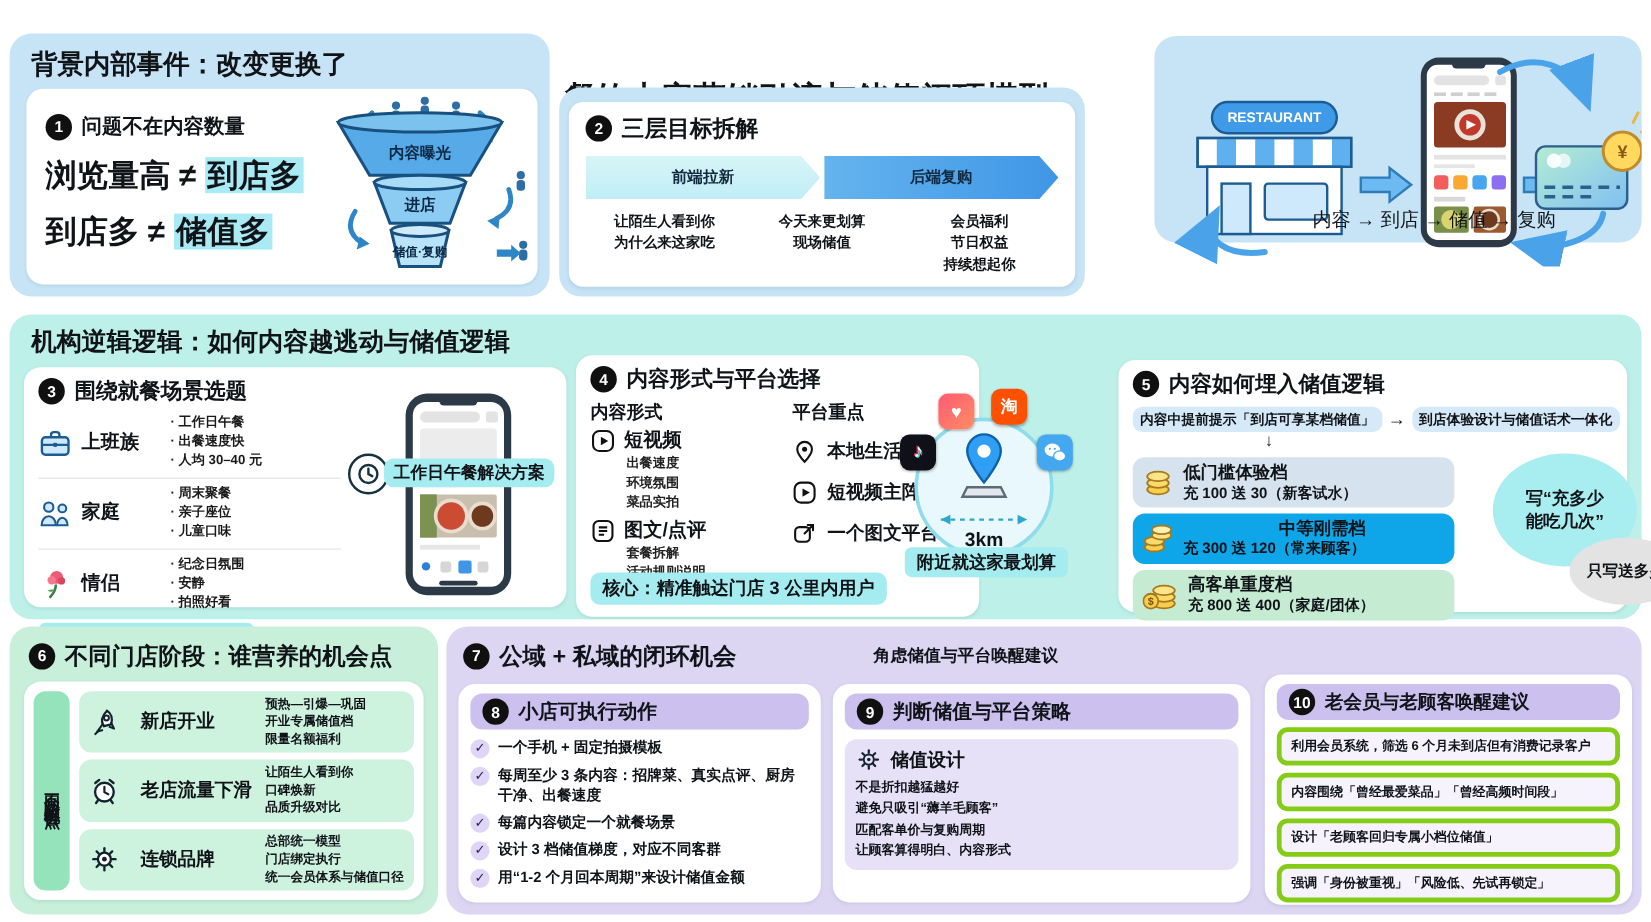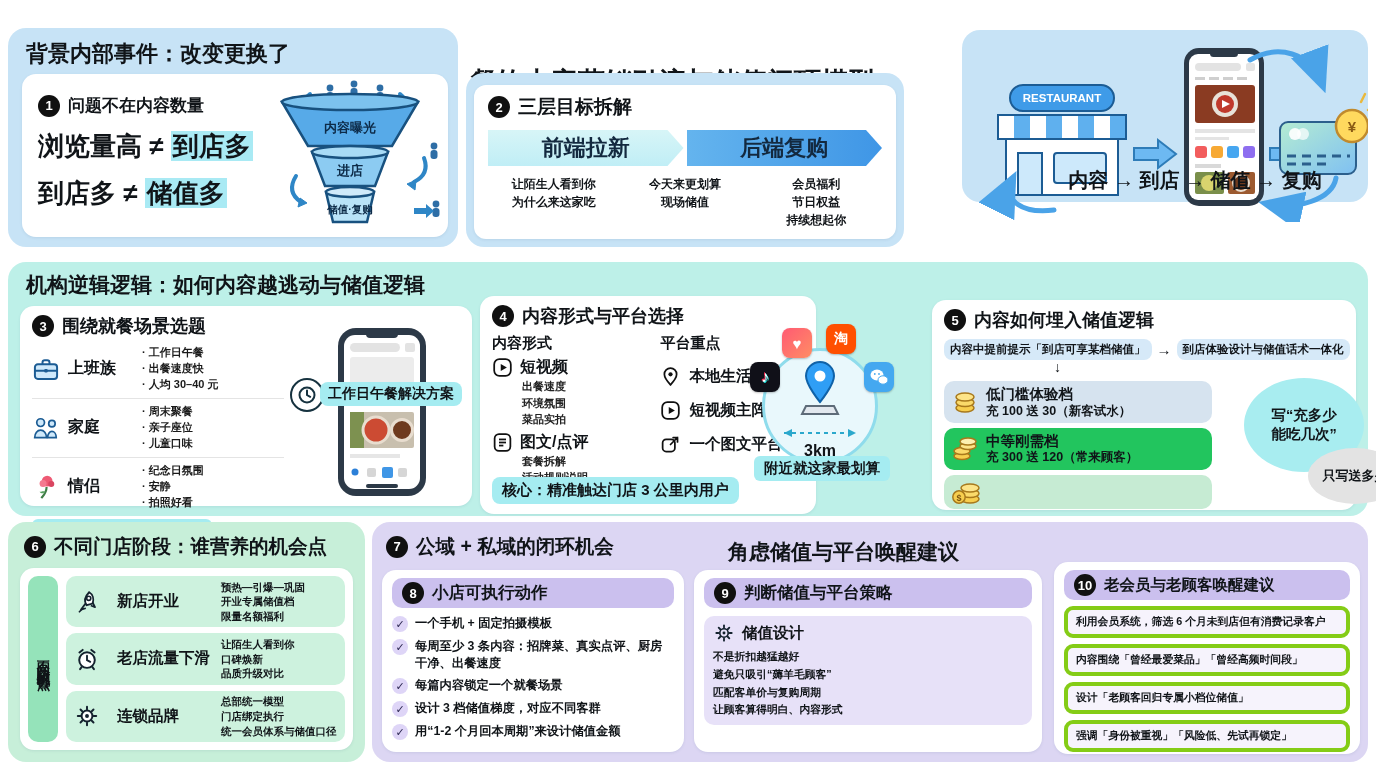--- a/index.html
+++ b/index.html
@@ -26,32 +26,32 @@
   
   .main-title { position:absolute; left:470px; top:27px; width:436px; text-align:left;
                 font-size:27px; font-weight:900;margin-top:37px; }
 
   
   #p-goals { left:466px; top:73px; width:438px; height:174px; background:#c7e3f6; }
   .goals-card { left:8px; top:12px; right:8px; bottom:8px; border-radius:12px; padding:9px 14px; }
   .goals-card .numrow { font-size:19px; }
   .chev-row { display:flex; gap:3px; margin-top:10px; }
   .chev { flex:1; height:36px; display:flex; align-items:center; justify-content:center;
-          font-size:22px; font-weight:900; color:#13293f;
+          font-size:13px; font-weight:900; color:#13293f;
           clip-path:polygon(0 0, calc(100% - 16px) 0, 100% 50%, calc(100% - 16px) 100%, 0 100%); }
   .chev-1 { background:linear-gradient(180deg,#d7f5f7,#c0eef6); }
   .chev-2 { background:linear-gradient(90deg,#b0e3f5,#8ed2f0); }
   .chev-3 { background:linear-gradient(90deg,#64b4ee,#3f96e6); }
   .chev-desc-row { display:flex; margin-top:9px; }
   .chev-desc { flex:1; text-align:center; font-size:12px; font-weight:800; line-height:1.5; white-space:pre-line; }
 
   
   #p-flow { left:962px; top:30px; width:406px; height:172px; background:#c7e3f6; }
   .flow-caption { position:absolute; left:60px; right:0; bottom:8px; text-align:center;
-                  font-size:20px; font-weight:700; }
+                  font-size:16px; font-weight:400; }
 
   
   #p-middle { left:8px; top:262px; width:1360px; height:254px; background:#bdf0e8; }
   #p-middle .sec-head { left:18px; top:9px; font-size:21px; }
 
   .scene-card { left:12px; top:44px; width:452px; height:200px; padding:8px 12px; }
   .scene-card .numrow { font-size:18px; }
   .scene-left { width:252px; margin-top:2px; }
   .srow { display:flex; align-items:center; gap:8px; padding:5px 0; border-bottom:1px solid #e4e4e4; }
   .srow:last-of-type { border-bottom:none; }
@@ -94,21 +94,21 @@
 
   .value-card { left:924px; top:38px; width:424px; height:210px; padding:8px 12px; }
   .value-card .numrow { font-size:18px; }
   .vpill-row { display:flex; align-items:center; gap:5px; margin-top:7px; }
   .vpill { background:#d6e9f8; border-radius:8px; padding:3px 6px; font-size:11.5px; font-weight:900; white-space:nowrap; }
   .varrow { font-size:15px; font-weight:900; }
   .vdown { margin-left:110px; font-size:14px; font-weight:900; line-height:1.1; }
   .vbody { display:flex; margin-top:1px; }
   .tiers { width:268px; }
   .tier { display:flex; align-items:center; gap:8px; border-radius:10px; padding:4px 8px; margin-top:5px; }
-  .tier-1 { background:#d6e3ef; } .tier-2 { background:#22c55e; } .tier-3 { background:#c6ebd3; }
+  .tier-1 { background:#d6e3ef; } .tier-2 { background:#0ea5e9;text-align:right; } .tier-3 { background:#c6ebd3; }
   .tier-name { font-size:14.5px; font-weight:900; line-height:1.25; }
   .tier-offer { font-size:12.5px; font-weight:900; line-height:1.25; }
   .bubbles { position:relative; flex:1; }
   .bubble-main { position:absolute; left:32px; top:2px; width:120px; height:94px; border-radius:50%;
                  background:#a8edf0; display:flex; align-items:center; justify-content:center; text-align:center;
                  font-size:14.5px; font-weight:900; white-space:pre-line; }
   .bubble-sub { position:absolute; left:96px; top:72px; width:94px; height:56px; border-radius:50%;
                 background:#e3e3e3; display:flex; align-items:center; justify-content:center;
                 font-size:13px; font-weight:900; }
 
@@ -119,21 +119,21 @@
   .side-pill { width:30px; background:#95e3ba; border-radius:10px; display:flex; align-items:center; justify-content:center; }
   .side-pill span { writing-mode:vertical-rl; font-size:13.5px; font-weight:900; letter-spacing:2px; }
   .growcol { flex:1; display:flex; flex-direction:column; gap:6px; }
   .grow { flex:1; background:#cdf2de; border-radius:10px; display:flex; align-items:center; gap:6px; padding:2px 8px; }
   .grow-label { font-size:15.5px; font-weight:900; width:98px;margin-left:11px; }
   .grow-lines { font-size:10.5px; font-weight:800; line-height:1.4; }
 
   
   #p-purple { left:372px; top:522px; width:996px; height:240px; background:#dcd6f3; }
   .head7 { left:14px; top:11px; font-size:19.5px; }
-  .head9 { left:356px; top:16px; font-size:21px; }
+  .head9 { left:356px; top:16px; font-size:14px; }
   .ppill { display:flex; align-items:center; gap:8px; background:#cbc0ee; border-radius:10px;
            padding:4px 10px; font-size:16.5px; font-weight:900; }
   .action-card { left:10px; top:48px; width:302px; height:182px; padding:8px 10px; }
   .chk-list { margin-top:7px; }
   .chk-item { display:flex; align-items:flex-start; gap:7px; font-size:12.3px; font-weight:800;
               line-height:1.35; margin-bottom:6px; }
   .check { width:16px; height:16px; border-radius:50%; background:#ded5f7; color:#2a2550; font-size:11px;
            font-weight:900; display:flex; align-items:center; justify-content:center; flex:0 0 16px; margin-top:1px; }
   .strategy-card { left:322px; top:48px; width:348px; height:182px; padding:8px 10px; }
   .sub-row { display:flex; gap:22px; margin-top:8px; }
@@ -560,20 +560,24 @@
           <div class="tier tier-3">
             <span class="icn">
               <svg width="30" height="26" viewBox="0 0 30 26">
                   <ellipse cx="18" cy="20" rx="9" ry="4" fill="#f7ce4e" stroke="#a8791c" stroke-width="1.5"></ellipse>
                   <ellipse cx="18" cy="14.5" rx="9" ry="4" fill="#fada6a" stroke="#a8791c" stroke-width="1.5"></ellipse>
                   <ellipse cx="18" cy="9" rx="9" ry="4" fill="#fde488" stroke="#a8791c" stroke-width="1.5"></ellipse>
                   <circle cx="7" cy="18" r="6.2" fill="#f7ce4e" stroke="#a8791c" stroke-width="1.5"></circle>
                   <text x="7" y="21.5" text-anchor="middle" font-size="9" font-weight="bold" fill="#7c5510">$</text>
                 </svg>
             </span>
+            <div>
+              <div class="tier-name">高客单重度档</div>
+              <div class="tier-offer">充 800 送 400（家庭/团体）</div>
+            </div>
           </div>
         </div>
         <div class="bubbles">
           <div class="bubble-main">写“充多少
 能吃几次”</div>
           <div class="bubble-sub">只写送多少</div>
         </div>
       </div>
     </div>
   </section>

